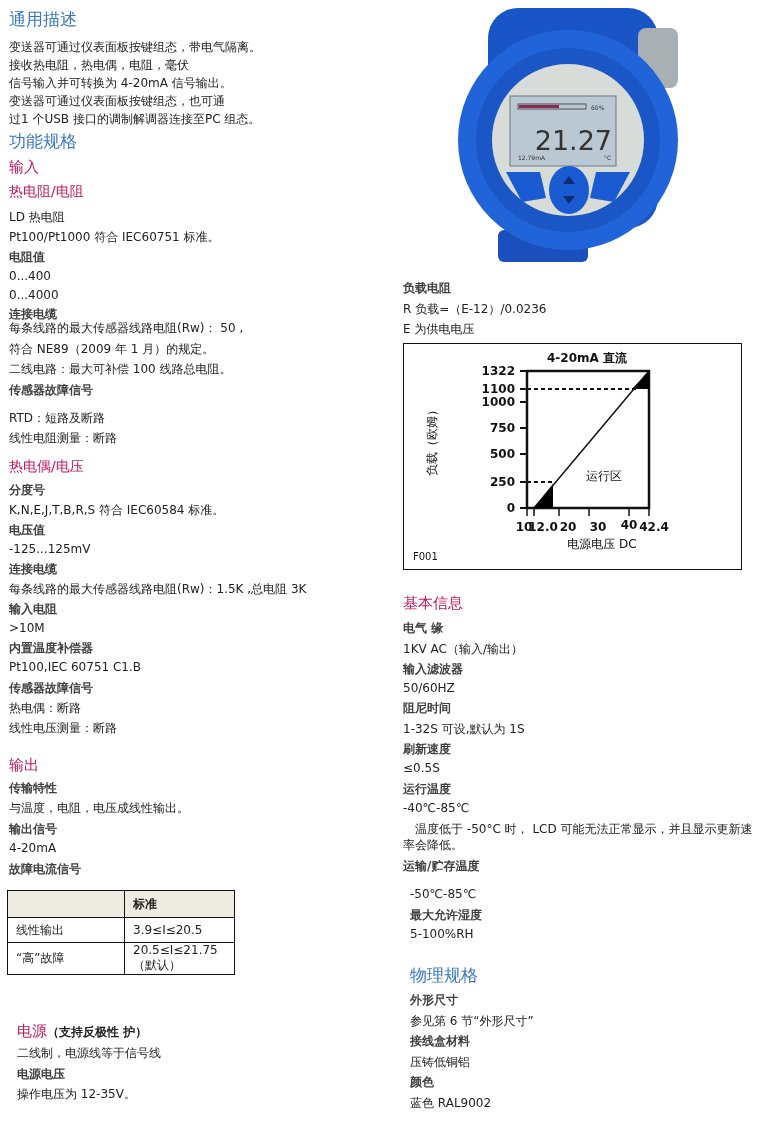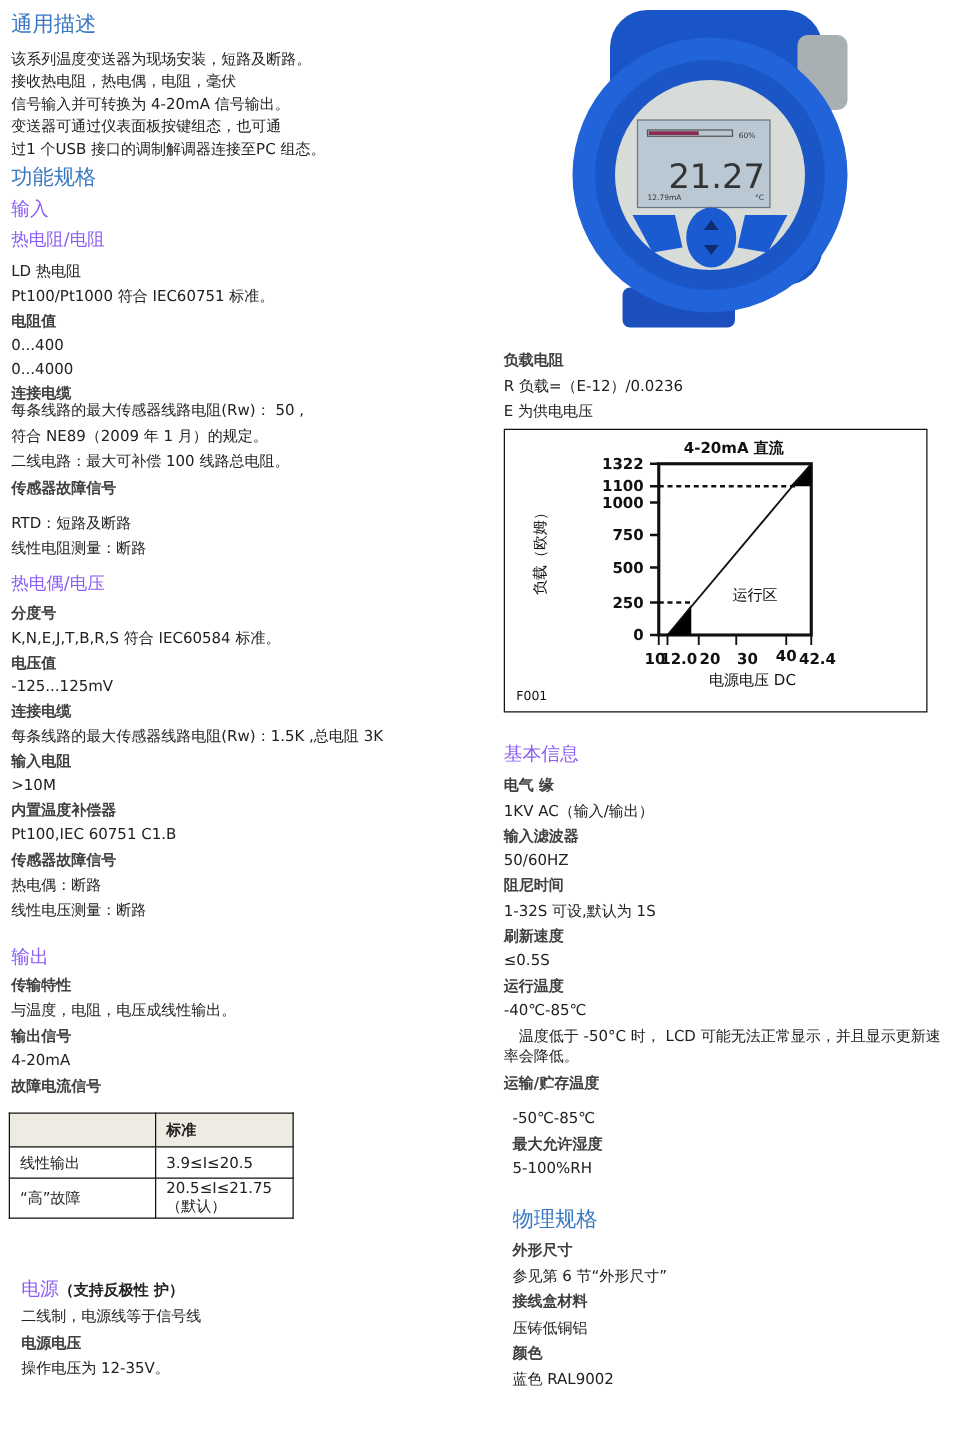--- a/index.html
+++ b/index.html
@@ -1,33 +1,33 @@
 <!DOCTYPE html>
 <html><head>
 <meta charset="utf-8">
 <style>
   html, body { margin:0; padding:0; background:#ffffff; }
   body { width:772px; height:1144px; position:relative; overflow:hidden;
          font-family:"DejaVu Sans","Liberation Sans",sans-serif; color:#222; }
   .abs { position:absolute; white-space:nowrap; }
   .h1 { color:#3a78c3; font-size:17px; }
-  .h2 { color:#8b5cf6; font-size:15px; }
+  .h2 { color:#be185d; font-size:15px; }
   .lbl { font-size:12px; font-weight:bold; color:#404040; }
   .txt { font-size:12px; color:#222; }
   table.spec { position:absolute; left:7px; top:890px; width:228px; border-collapse:collapse; font-size:12px; }
   table.spec td { border:1px solid #111; height:24px; padding:0 0 0 8px; }
   table.spec tr.head td { background:#eeebe2; font-weight:bold; height:26px; }
   .chart-box { position:absolute; left:403px; top:343px; width:337px; height:225px; border:1px solid #111; }
   .device { position:absolute; left:448px; top:0px; width:272px; height:272px; }
 </style>
 </head>
 <body>
 
 <div class="abs h1" style="left:9px;top:8px;">通用描述</div>
-<div class="abs txt" style="left:9px;top:39px;">该系列温度变送器为现场安装，短路及断路。</div>
+<div class="abs txt" style="left:9px;top:39px;">变送器可通过仪表面板按键组态，带电气隔离。</div>
 <div class="abs txt" style="left:9px;top:57px;">接收热电阻，热电偶，电阻，毫伏</div>
 <div class="abs txt" style="left:9px;top:75px;">信号输入并可转换为 4-20mA 信号输出。</div>
 <div class="abs txt" style="left:9px;top:93px;">变送器可通过仪表面板按键组态，也可通</div>
 <div class="abs txt" style="left:9px;top:111px;">过1 个USB 接口的调制解调器连接至PC 组态。</div>
 <div class="abs h1" style="left:9px;top:130px;">功能规格</div>
 
 <div class="abs h2" style="left:9px;top:158px;">输入</div>
 <div class="abs h2" style="left:9px;top:183px;font-size:14px;">热电阻/电阻</div>
 <div class="abs txt" style="left:9px;top:209px;">LD 热电阻</div>
 <div class="abs txt" style="left:9px;top:229px;">Pt100/Pt1000 符合 IEC60751 标准。</div>

